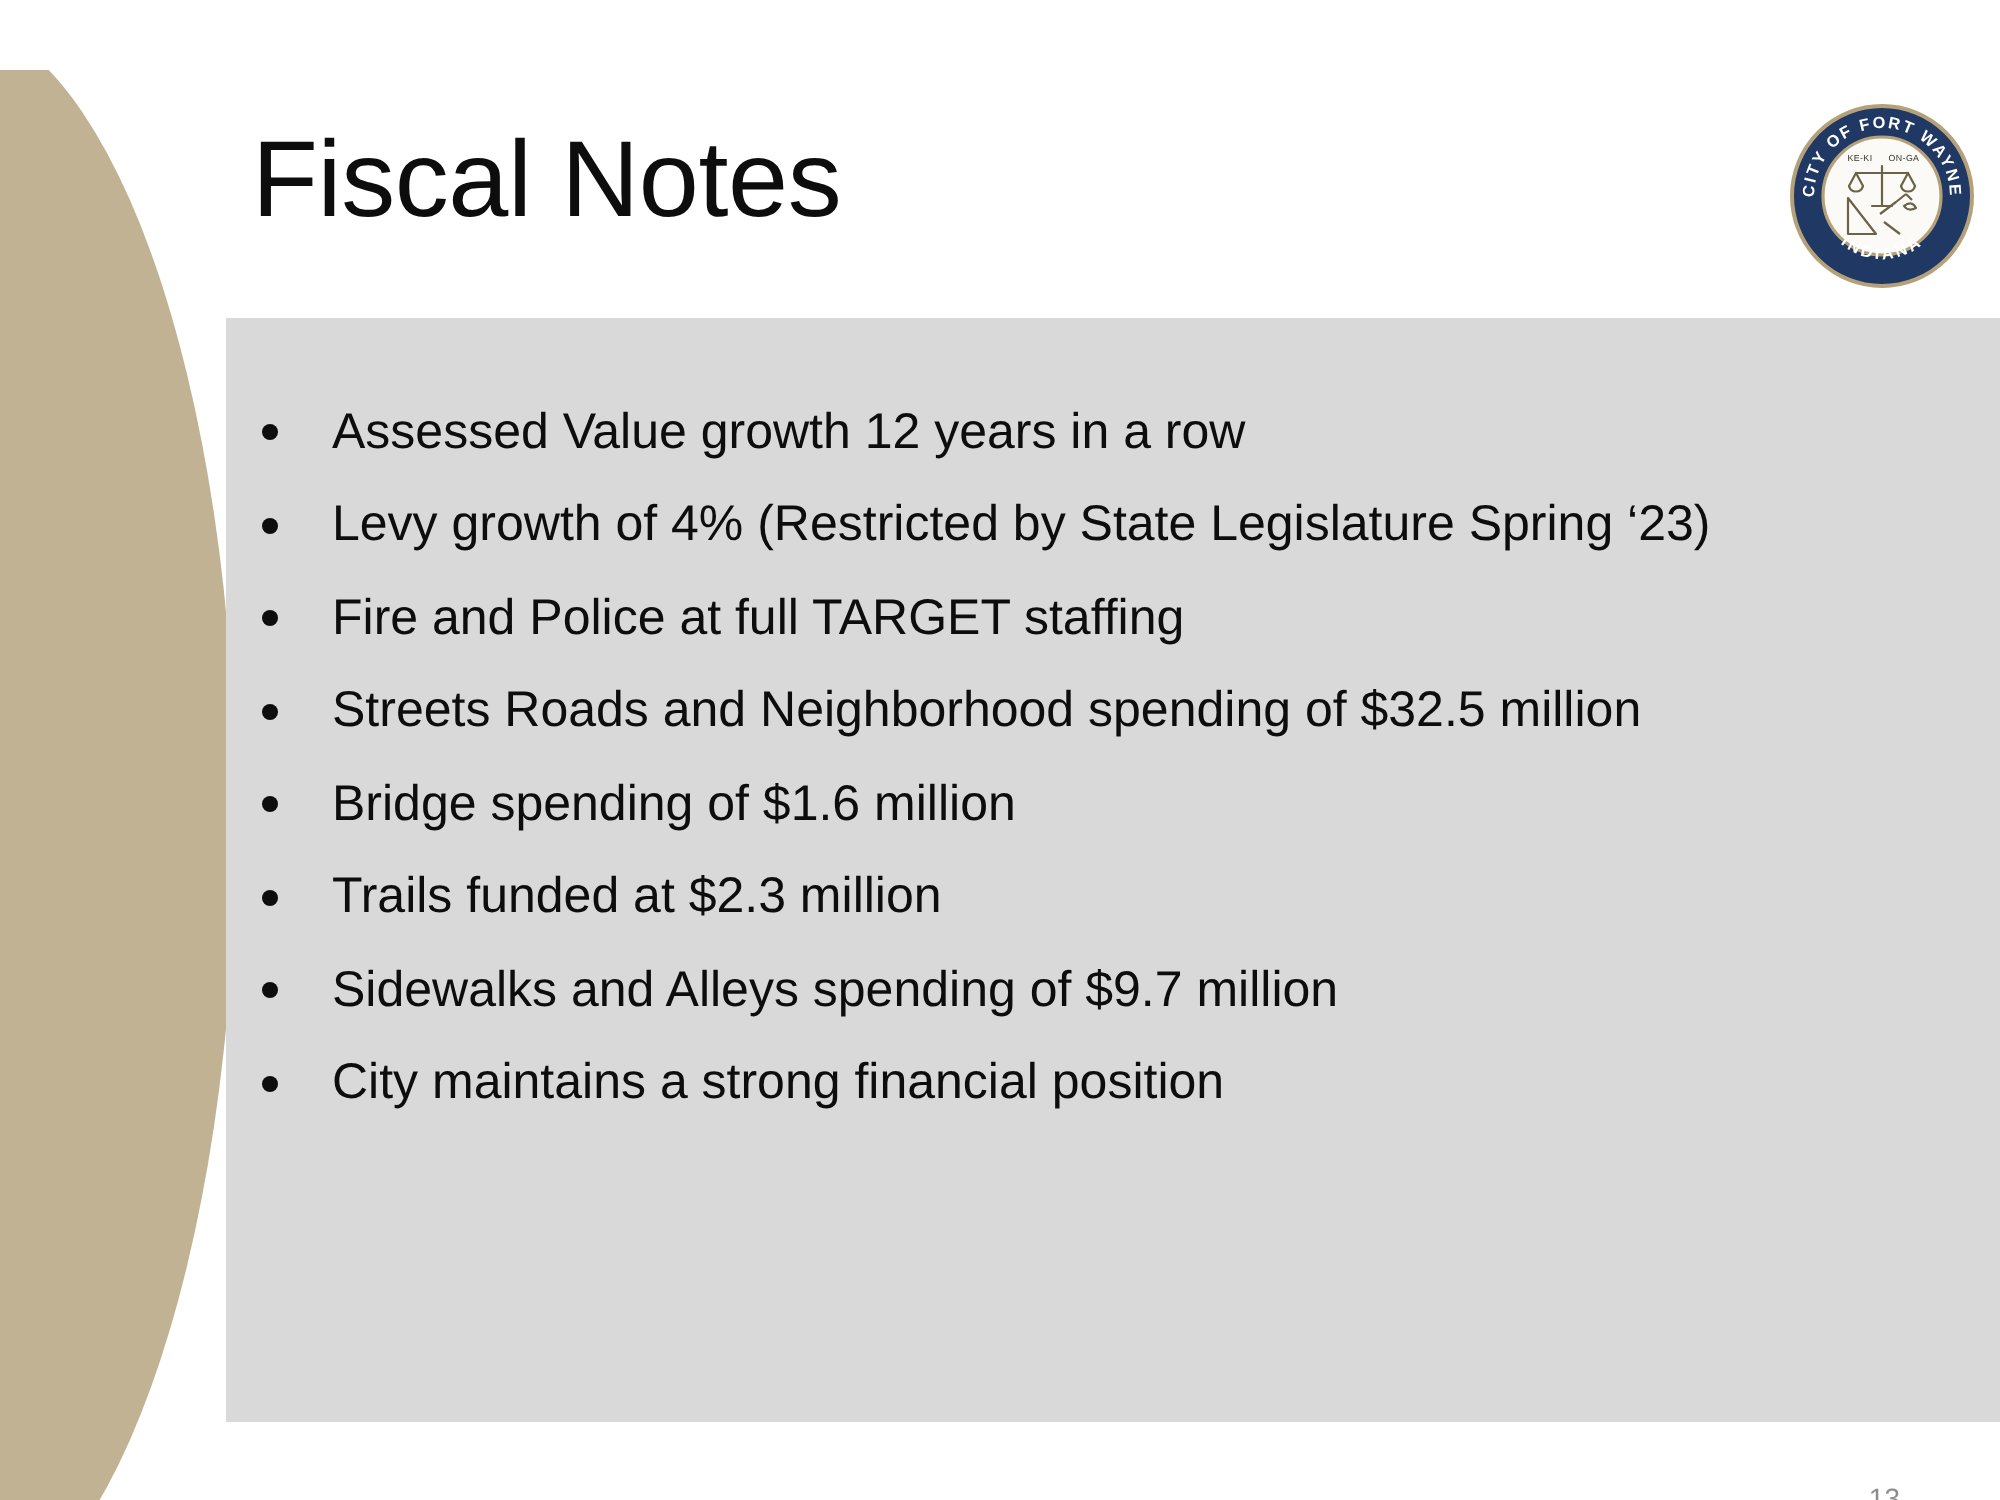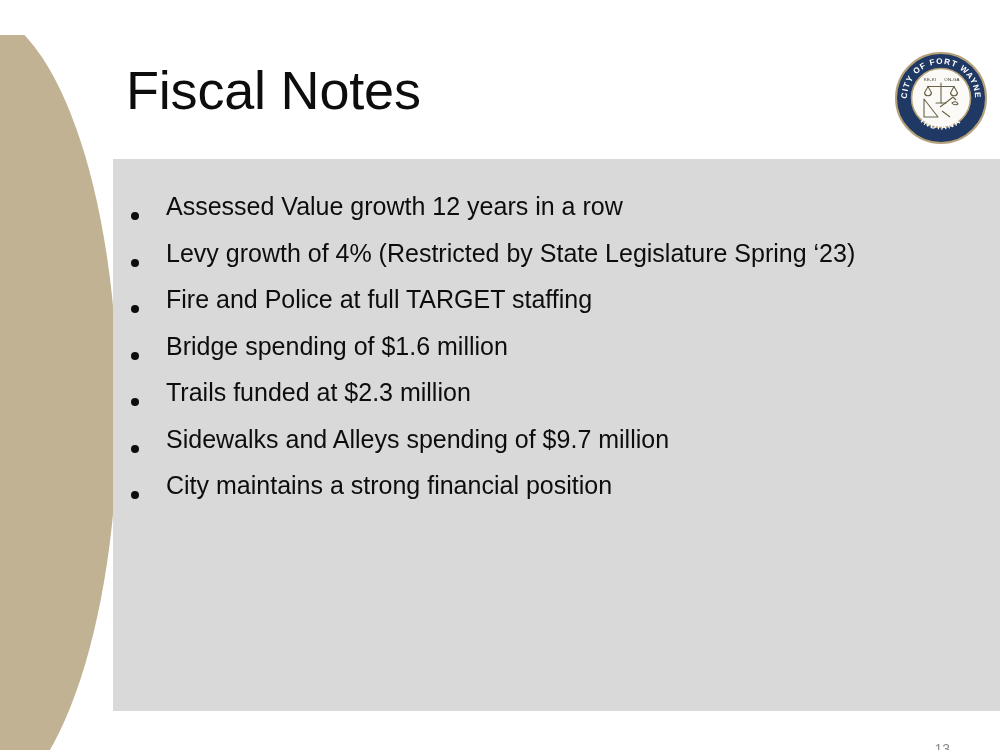--- a/index.html
+++ b/index.html
@@ -82,20 +82,21 @@
     z-index: 3;
     margin: 0;
     padding: 0;
     list-style: none;
   }
   .bullet-item {
     position: relative;
     height: 46.5px;
     padding-left: 40px;
     display: flex;
+    align-items: center;
   }
   .bullet-marker {
     position: absolute;
     left: 5px;
     top: 50%;
     transform: translateY(-50%);
     width: 8px;
     height: 8px;
     border-radius: 50%;
     background: #0d0d0d;
@@ -180,20 +181,24 @@
     <li class="bullet-item">
       <span class="bullet-marker"></span>
       <span class="bullet-text">Levy growth of 4% (Restricted by State Legislature Spring ‘23)</span>
     </li>
     <li class="bullet-item">
       <span class="bullet-marker"></span>
       <span class="bullet-text">Fire and Police at full TARGET staffing</span>
     </li>
     <li class="bullet-item">
       <span class="bullet-marker"></span>
+      <span class="bullet-text">Streets Roads and Neighborhood spending of $32.5 million</span>
+    </li>
+    <li class="bullet-item">
+      <span class="bullet-marker"></span>
       <span class="bullet-text">Bridge spending of $1.6 million</span>
     </li>
     <li class="bullet-item">
       <span class="bullet-marker"></span>
       <span class="bullet-text">Trails funded at $2.3 million</span>
     </li>
     <li class="bullet-item">
       <span class="bullet-marker"></span>
       <span class="bullet-text">Sidewalks and Alleys spending of $9.7 million</span>
     </li>

